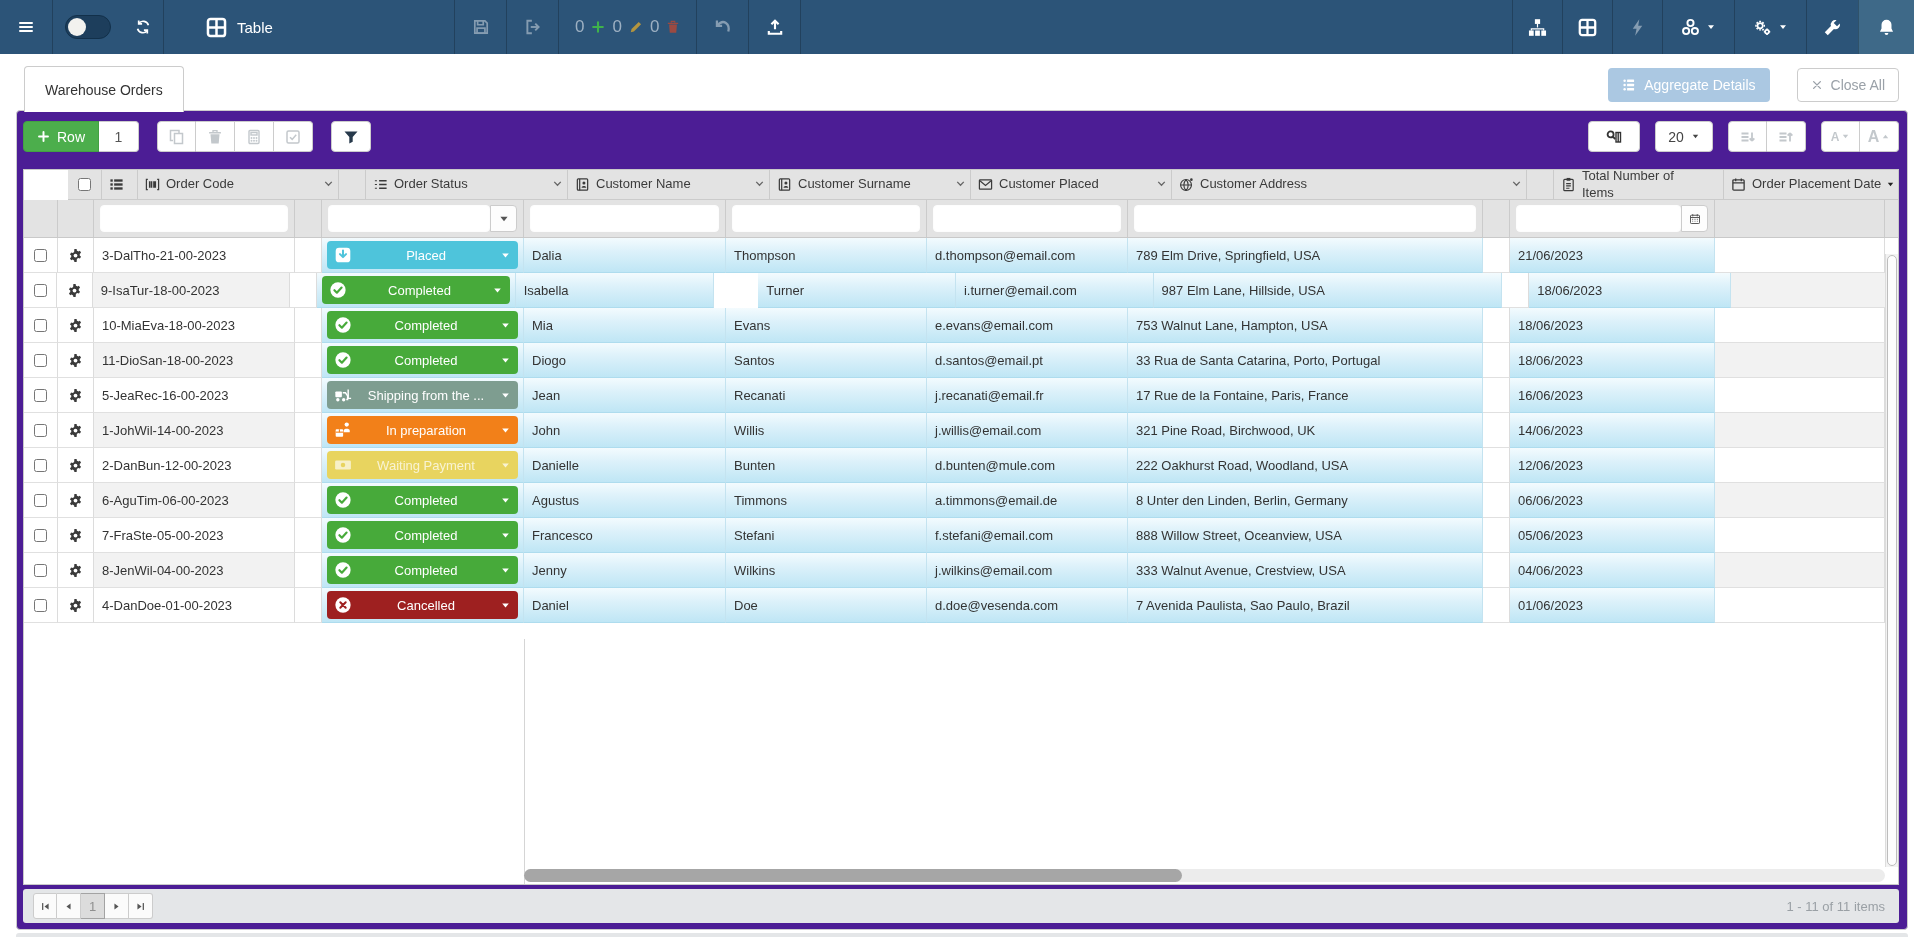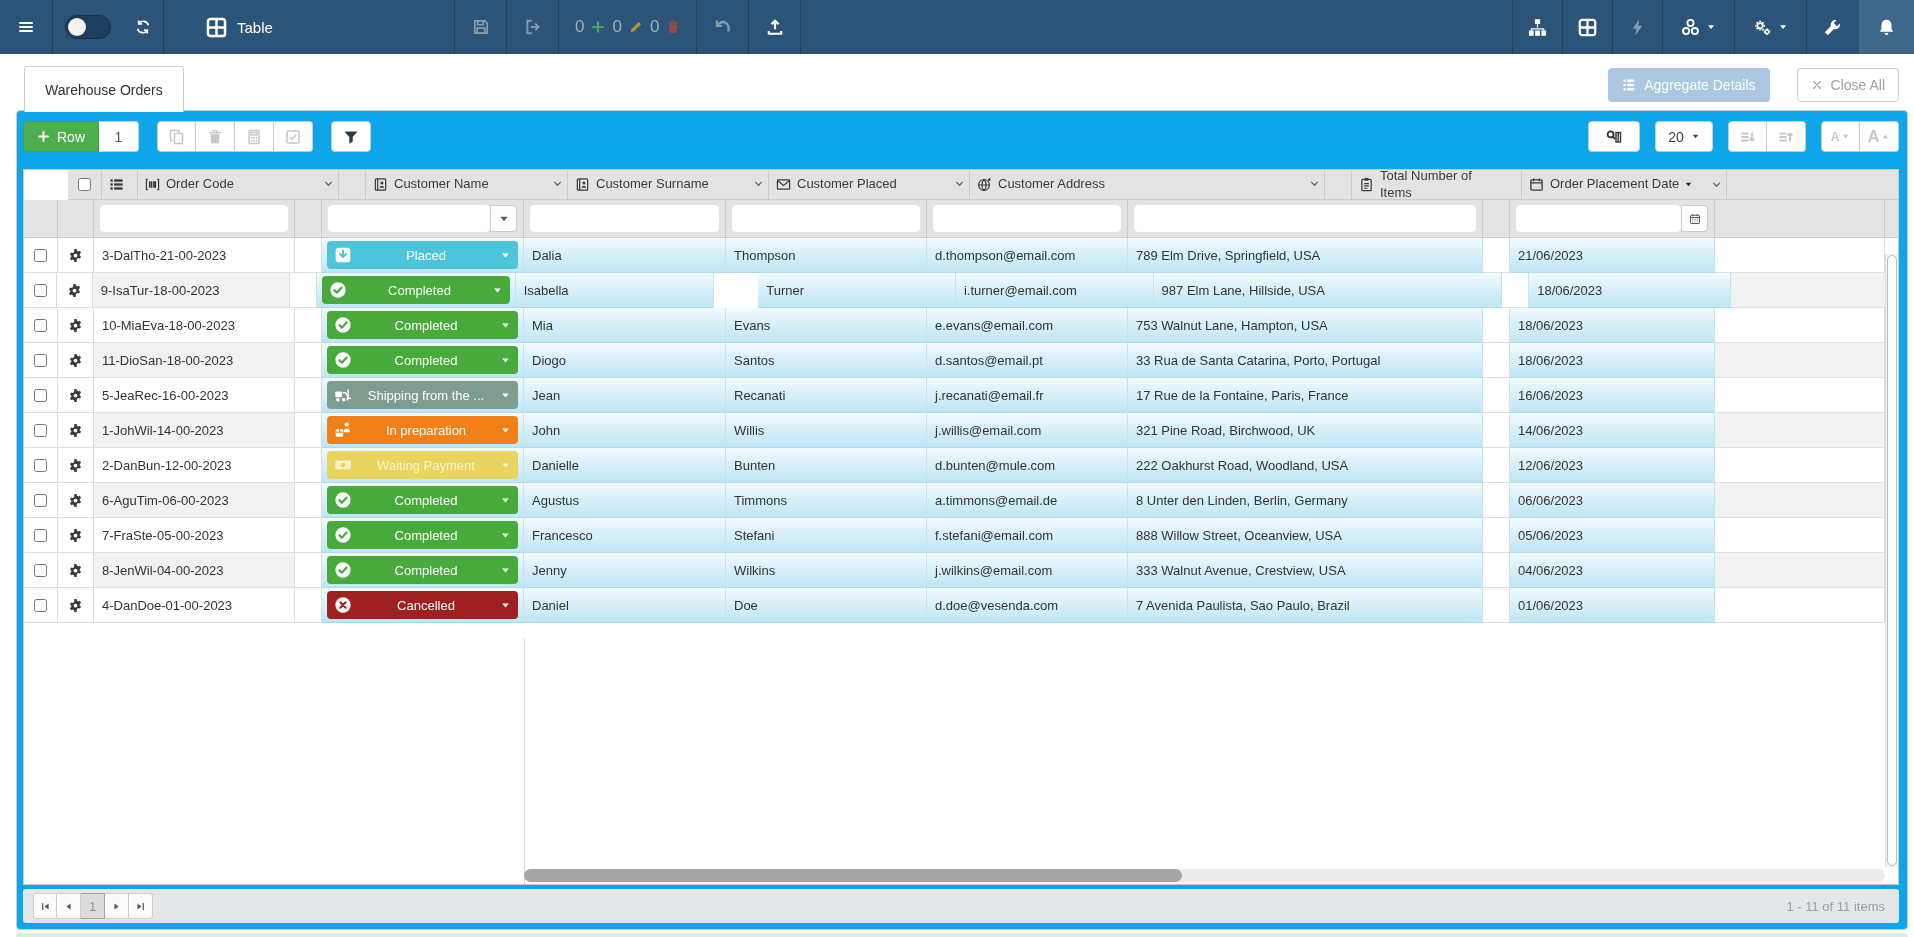--- a/index.html
+++ b/index.html
@@ -43,21 +43,21 @@
   .tab span{}
   .tab-actions{position:absolute;top:14px;right:15px;display:flex;gap:27px;z-index:3;}
   .btn-agg{display:flex;align-items:center;gap:8px;background:#abc8e2;color:#fff;border:none;border-radius:4px;
     padding:0 14px;height:34px;font-size:14px;cursor:pointer;}
   .btn-agg svg{width:14px;height:14px;}
   .btn-closeall{display:flex;align-items:center;gap:8px;background:#fff;color:#9aa1a8;border:1px solid #ccc;border-radius:4px;
     padding:0 13px;height:34px;font-size:14px;cursor:pointer;}
   .btn-closeall svg{width:12px;height:12px;}
 
   
-  .panel{position:absolute;left:16px;right:6px;top:110px;bottom:7px;background:#0ea5e9;
+  .panel{position:absolute;left:16px;right:6px;top:110px;bottom:7px;background:#4c1d95;
     border:1px solid #ccc;border-radius:4px;z-index:1;}
   .bottom-strip{position:absolute;left:16px;right:6px;bottom:0;height:4px;background:#e4e6e8;border-radius:3px 3px 0 0;}
 
   
   .toolbar{position:absolute;left:6px;right:8px;top:10px;height:32px;}
   .tb-left{position:absolute;left:0;top:0;display:flex;align-items:center;gap:18px;}
   .join{display:flex;}
   .btn{height:31px;border:1px solid #ccc;background:#fff;font-size:14px;cursor:pointer;display:flex;align-items:center;justify-content:center;}
   .btn-addrow{background:var(--green);border-color:#43a043;color:#fff;gap:7px;padding:0 13px;border-radius:4px 0 0 4px;font-size:14px;}
   .btn-addrow svg{width:13px;height:13px;}
@@ -479,20 +479,32 @@
             </svg>
           </span>
           <span class="hlabel">Order Code</span>
           <span class="hchev"><svg viewBox="0 0 16 16" fill="none" stroke="currentColor" stroke-width="1.6">
               <path d="M4 6l4 4.2L12 6"></path>
             </svg></span>
         </div>
         <div class="hcell" style="width: 27px;"></div>
         <div class="hcell" style="width: 202px;">
           <span class="ic">
+            <svg viewBox="0 0 16 16" stroke="currentColor" fill="none">
+              <path d="M6.5 4h8M6.5 8h8M6.5 12h8" stroke-width="1.5"></path>
+              <path d="M2 4h2.2M2 8h2.2M2 12h2.2" stroke-width="1.3"></path>
+            </svg>
+          </span>
+          <span class="hlabel">Order Status</span>
+          <span class="hchev"><svg viewBox="0 0 16 16" fill="none" stroke="currentColor" stroke-width="1.6">
+              <path d="M4 6l4 4.2L12 6"></path>
+            </svg></span>
+        </div>
+        <div class="hcell" style="width: 202px;">
+          <span class="ic">
             <svg viewBox="0 0 16 16" fill="none" stroke="currentColor" stroke-width="1.3">
               <rect x="2.5" y="2" width="11" height="12" rx="1"></rect>
               <path d="M5 2v12"></path>
               <circle cx="9.5" cy="6.5" r="1.6" fill="currentColor" stroke="none"></circle>
               <path d="M7 11.5c0-2.4 5-2.4 5 0z" fill="currentColor" stroke="none"></path>
             </svg>
           </span>
           <span class="hlabel">Customer Name</span>
           <span class="hchev"><svg viewBox="0 0 16 16" fill="none" stroke="currentColor" stroke-width="1.6">
               <path d="M4 6l4 4.2L12 6"></path>

